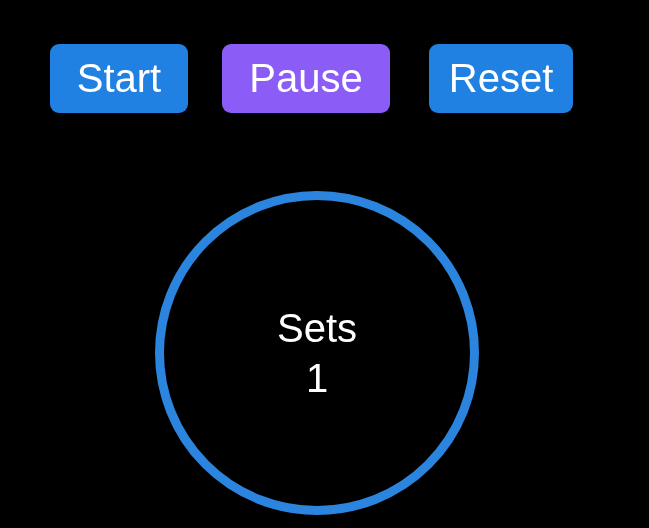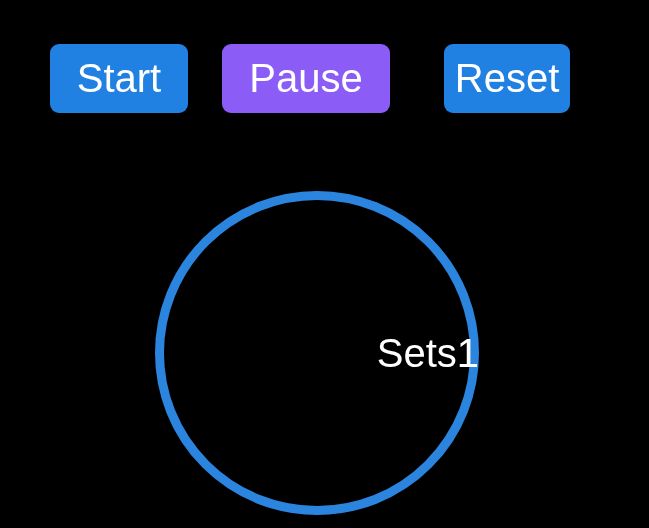--- a/index.html
+++ b/index.html
@@ -48,21 +48,21 @@
     margin: 0;
     cursor: pointer;
     white-space: nowrap;
     overflow: hidden;
     box-sizing: border-box;
     letter-spacing: 0px;
   }
 
   #btn-start { left: 50px;  width: 138px; }
   #btn-pause { left: 222px; width: 168px; }
-  #btn-reset { left: 444px; width: 126px; }
+  #btn-reset { left: 429px; width: 144px; }
 
   
   .ring-wrap {
     position: absolute;
     left: 155px;
     top: 191px;
     width: 324px;
     height: 324px;
   }
 
@@ -75,22 +75,23 @@
     display: block;
   }
 
   .ring-center {
     position: absolute;
     left: 0;
     top: 0;
     width: 324px;
     height: 324px;
     display: flex;
+    flex-direction: column;
     align-items: center;
-    justify-content: flex-end;
+    justify-content: center;
     pointer-events: none;
   }
 
   .ring-label {
     color: #ffffff;
     font-family: "Liberation Sans", sans-serif;
     font-size: 40px;
     font-weight: 400;
     line-height: 50px;
     text-align: center;

